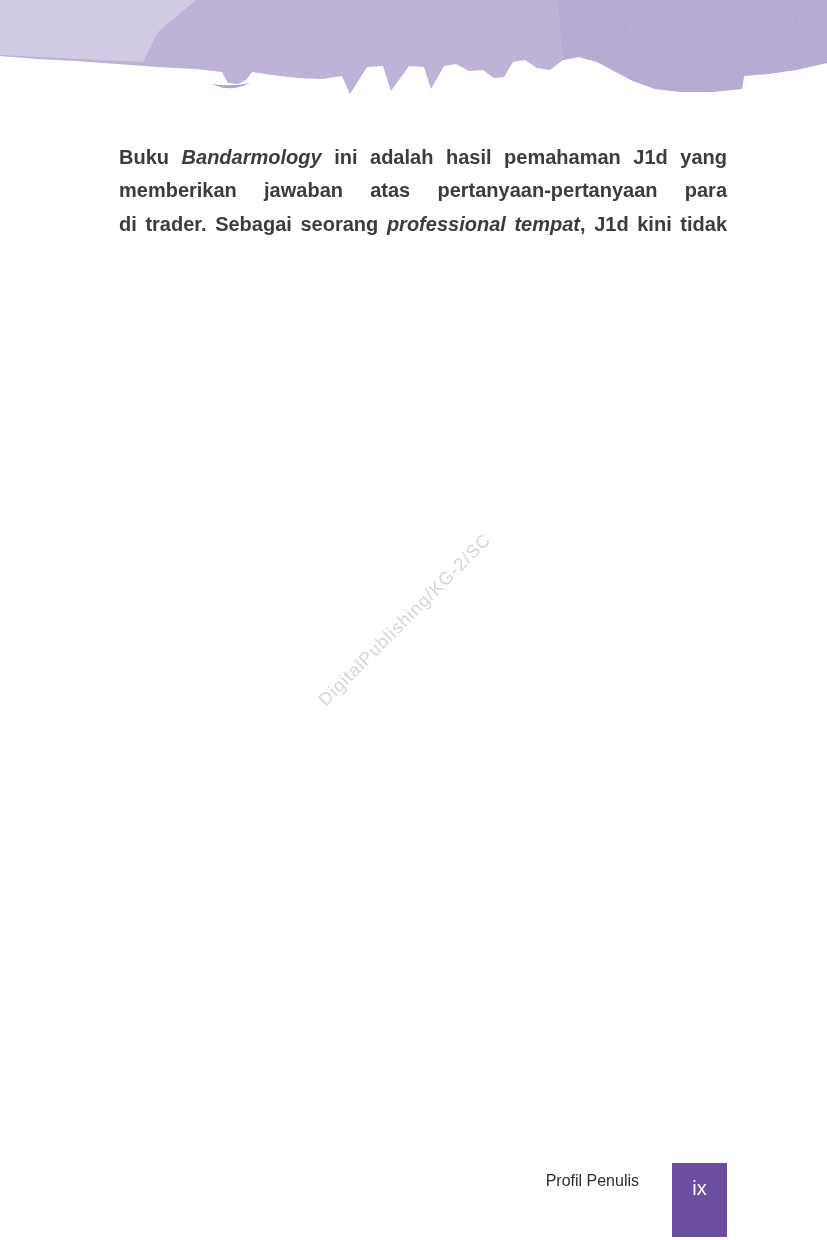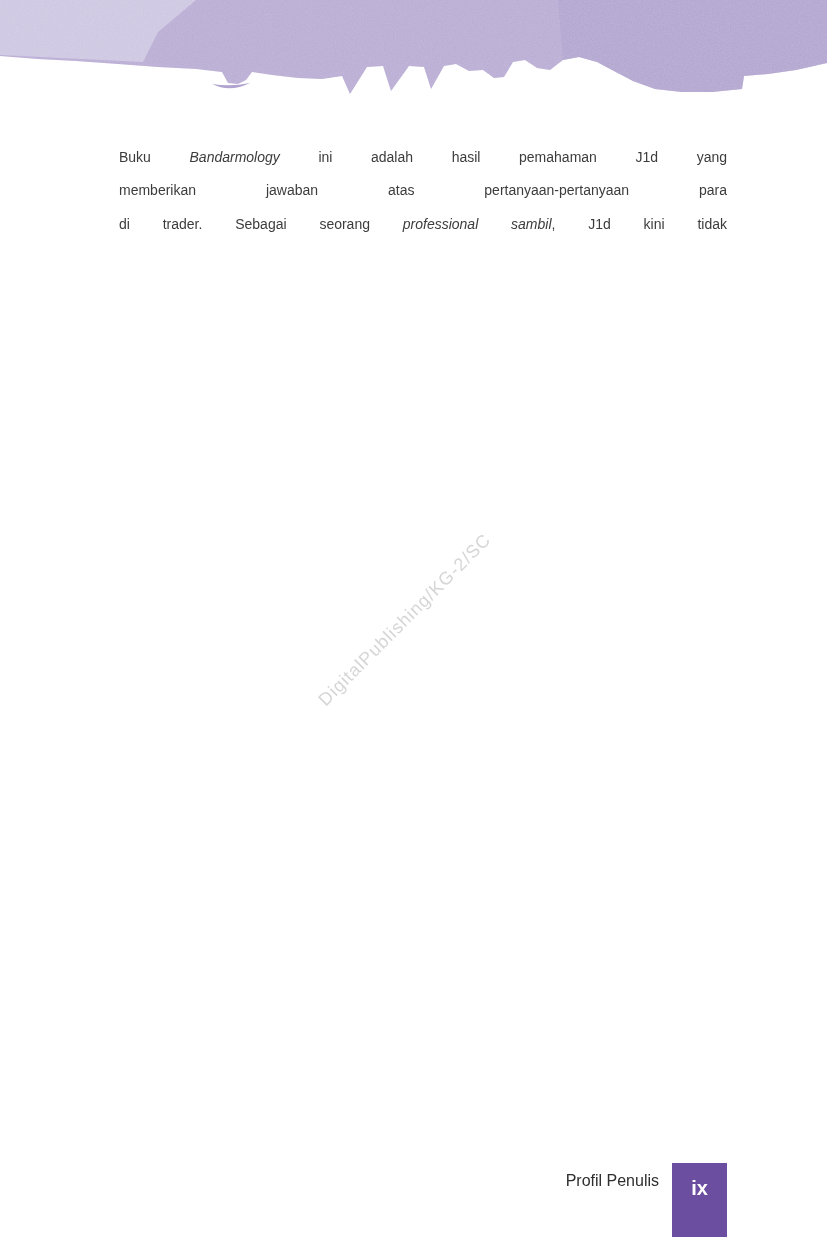--- a/index.html
+++ b/index.html
@@ -16,53 +16,54 @@
   .band { position: absolute; top: 0; left: 0; width: 827px; height: 100px; }
   .band svg { display: block; }
   .band-main  { fill: var(--band_main); }
   .band-light { fill: var(--band_light); opacity: 0.85; }
   .band-shade { fill: var(--band_shade); opacity: 0.35; }
 
   
   .body-text {
     position: absolute;
     left: 119px; top: 141px; width: 608px;
-    font-size: 14px; line-height: 33.4px;
+    font-size: 20px; line-height: 33.4px;
     color: var(--text_color);
+    font-weight: bold;
   }
   .tline { text-align: justify; text-align-last: justify; }
   .tline.last { text-align-last: left; }
   .tline i { font-style: italic; }
 
   
   .watermark {
     position: absolute; left: 405px; top: 620px;
     transform: translate(-50%, -50%) rotate(-45deg);
     font-size: 18px; letter-spacing: 1px;
     color: var(--watermark_color);
     white-space: nowrap;
     user-select: none;
   }
 
   
   .footer {
     position: absolute; top: 1163px; right: 100px;
-    display: flex; align-items: flex-start;
+    display: flex; align-items: flex-start; gap: 20px;
   }
   .footer-label {
     font-size: 16px; color: var(--footer_text_color);
     margin-top: 9px; margin-right: 13px;
   }
   .page-box {
     width: 55px; height: 74px;
     background: var(--page_box_color);
     color: #ffffff;
     display: flex; justify-content: center;
     padding-top: 14px; box-sizing: border-box;
-    font-size: 20px; font-weight: bold;
+    font-size: 20px; font-weight: normal;
   }
 </style>
 </head>
 <body>
 
 <div class="page">
 
   <div class="band">
     <svg width="827" height="100" viewBox="0 0 827 100">
       <defs>
@@ -78,21 +79,21 @@
       <path class="band-main" d="M212,84 Q230,93 250,83 Q231,87 212,84 Z"></path>
       <path class="band-light" d="M0,0 L196,0 L158,32 L143,62 L0,55 Z"></path>
       <path class="band-shade" d="M558,0 L827,0 L827,63 L796,70 L768,74 L744,76 L742,89 L712,92 L682,92 L655,89 L633,81 L612,70 L597,62 L579,57 L563,60 Z"></path>
       <rect x="0" y="0" width="827" height="100" filter="url(#grain)" clip-path="url(#bandClip)" opacity="0.28"></rect>
     </svg>
   </div>
 
   <div class="body-text">
       <div class="tline"><span>Buku </span><i>Bandarmology</i><span> ini adalah hasil pemahaman J1d yang</span></div>
       <div class="tline"><span>memberikan jawaban atas pertanyaan-pertanyaan para</span></div>
-      <div class="tline"><span>di trader. Sebagai seorang </span><i>professional sambil</i><span>, J1d kini tidak</span></div>
+      <div class="tline"><span>di trader. Sebagai seorang </span><i>professional tempat</i><span>, J1d kini tidak</span></div>
     </div>
 
   <div class="watermark">DigitalPublishing/KG-2/SC</div>
 
   <div class="footer">
     <span class="footer-label">Profil Penulis</span>
     <div class="page-box">
       <span>ix</span>
     </div>
   </div>

